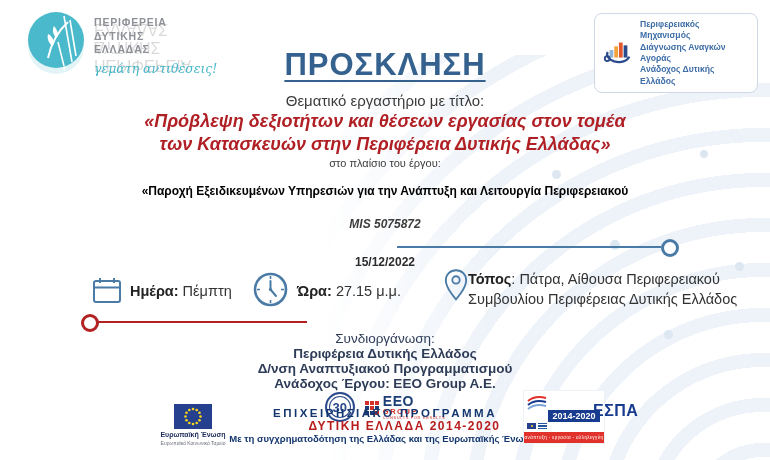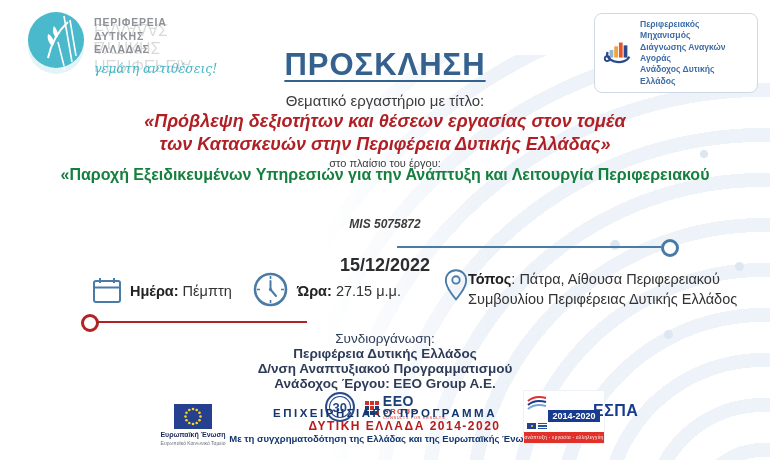--- a/index.html
+++ b/index.html
@@ -33,33 +33,33 @@
   .logo-right .txt{font-size:8.6px;font-weight:bold;color:#3e6da6;line-height:1.32;}
   .logo-right-reflection{position:absolute;left:594px;top:70px;height:46px;overflow:hidden;opacity:.14;transform:scaleY(-1);transform-origin:center top;z-index:1;pointer-events:none;}
   .logo-right-reflection .box{width:164px;box-sizing:border-box;border:1.2px solid #cdd9e7;border-radius:8px;padding:5px 8px;background:#fff;display:flex;gap:7px;align-items:center;}
 
   
   .main-title{top:47px;font-size:31px;font-weight:bold;letter-spacing:1px;color:#35618e;
     text-decoration:underline;text-decoration-thickness:2px;text-underline-offset:5px;}
   .subtitle{top:92px;font-size:15px;color:#3c3c3c;}
   .workshop{top:110px;font-size:18px;font-weight:bold;font-style:italic;color:#b01f24;line-height:23px;}
   .context{top:157px;font-size:11px;color:#3c3c3c;}
-  .project{top:164px;font-size:16px;font-weight:bold;color:#15803d;line-height:21px;}
+  .project{top:181px;font-size:12px;font-weight:bold;color:#000000;line-height:21px;}
   .mis{top:217px;font-size:12px;font-style:italic;font-weight:600;color:#3c3c3c;}
 
   
   .sep{position:absolute;height:2px;z-index:1;}
   .sep.blue{background:#4a7ba6;left:397px;top:246px;width:264px;}
   .sep.red{background:#b22222;left:98px;top:321px;width:209px;}
   .ring{position:absolute;width:12px;height:12px;border-radius:50%;background:#fff;z-index:1;}
   .ring.blue{border:3px solid #4a7ba6;left:661px;top:239px;}
   .ring.red{border:3px solid #b22222;left:81px;top:314px;}
 
   
-  .date{top:255px;font-size:18px;font-weight:bold;color:#2c2c2c;}
+  .date{top:255px;font-size:12px;font-weight:bold;color:#2c2c2c;}
   .detail-icon{position:absolute;z-index:1;}
   .detail-text{position:absolute;font-size:14.5px;color:#323232;z-index:1;}
   .detail-text b{color:#222;}
   .detail-text .val{margin-left:4px;}
   .place{line-height:19.5px;}
 
   
   .org-head{top:331px;font-size:13.5px;color:#2e3c58;}
   .org-line{font-size:13.5px;font-weight:bold;color:#2e3c58;}
   .org1{top:346px;} .org2{top:361px;} .org3{top:376px;}

